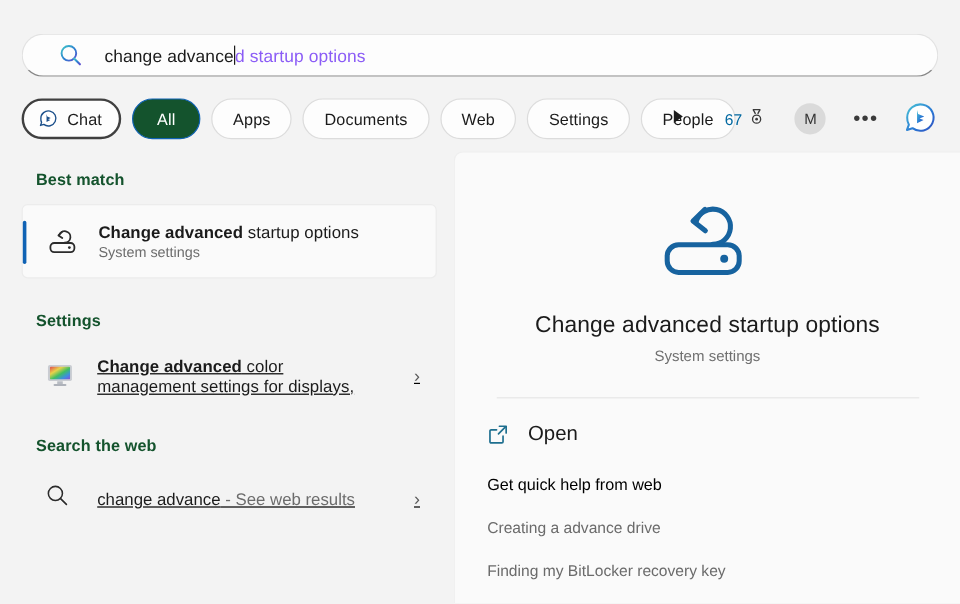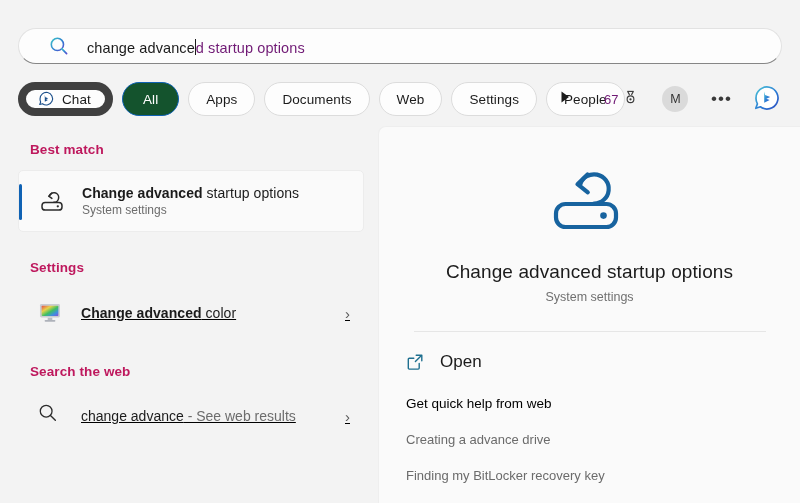--- a/index.html
+++ b/index.html
@@ -38,21 +38,21 @@
     white-space: pre;
   }
   .typed { color: #1b1b1b; }
   .caret {
     display: inline-block;
     width: 1px; height: 16px;
     background: #1b1b1b;
     margin: 0 0px;
     position: relative; top: 2px;
   }
-  .ghost { color: #701a75; }
+  .ghost { color: #8b5cf6; }
 
   
   .pills {
     position: absolute;
     left: 18px; top: 80px;
     height: 38px;
     display: flex;
     align-items: center;
     gap: 9px;
   }
@@ -62,21 +62,21 @@
     border: 1px solid #dcdcdc;
     background: #fdfdfd;
     display: flex;
     align-items: center;
     padding: 0 17px;
     font-size: 13.5px;
     color: #1b1b1b;
     letter-spacing: .1px;
   }
   .pill.chat {
-    border: 8px solid #404040;
+    border: 2px solid #404040;
     padding: 0 14px 0 11px;
     gap: 6px;
     justify-content: flex-end;
   }
   .pill.active {
     background: #14532d;
     border-color: #0f62b4;
     color: #ffffff;
     font-weight: 400;
     padding: 0 20px;
@@ -91,21 +91,21 @@
     align-items: center;
     gap: 0;
   }
   .arrow-btn {
     width: 34px; height: 34px;
     display: flex; align-items: center; justify-content: center;
   }
   .rewards {
     display: flex; align-items: center; gap: 5px;
     margin-left: 22px;
-    font-size: 13px; color: #701a75;
+    font-size: 13px; color: #0369a1;
   }
   .avatar {
     margin-left: 24px;
     width: 26px; height: 26px; border-radius: 50%;
     background: #dadada;
     color: #333;
     font-size: 12.5px;
     display: flex; align-items: center; justify-content: center;
   }
   .more-dots {
@@ -120,21 +120,21 @@
   
   .left-col {
     position: absolute;
     left: 0; top: 126px;
     width: 378px; height: 377px;
     background: #f3f3f3;
   }
   .section-head {
     font-size: 13.5px;
     font-weight: bold;
-    color: #be185d;
+    color: #14532d;
     padding-left: 30px;
     letter-spacing: .1px;
   }
   .bestmatch-head { padding-top: 16px; }
 
   .result-card {
     position: relative;
     margin: 13px 14px 0 18px;
     height: 62px;
     background: #fafafa;
@@ -372,20 +372,21 @@
           <rect x="3.2" y="5.5" width="21.5" height="14.5" rx="1.6" fill="#c9ccd2"></rect>
           <rect x="5.0" y="7.2" width="18" height="11.2" rx="0.8" fill="url(#mgrad)"></rect>
           <rect x="11.5" y="20.2" width="5" height="2.6" fill="#b8bcc3"></rect>
           <rect x="8.2" y="22.6" width="11.6" height="1.8" rx="0.9" fill="#aeb2ba"></rect>
         </svg>
       </span>
       <div class="res-text">
         <div class="res-title">
           <b>Change advanced</b><span> color</span>
         </div>
+        <div class="res-title">management settings for displays,</div>
       </div>
       <span class="chev">›</span>
     </div>
 
     <div class="section-head web-head">Search the web</div>
 
     <div class="row-item web-row">
       <span class="res-ico">
         <svg viewBox="0 0 24 24" width="22" height="22">
           <circle cx="10" cy="10" r="6.4" fill="none" stroke="#2b2b2b" stroke-width="1.4"></circle>

